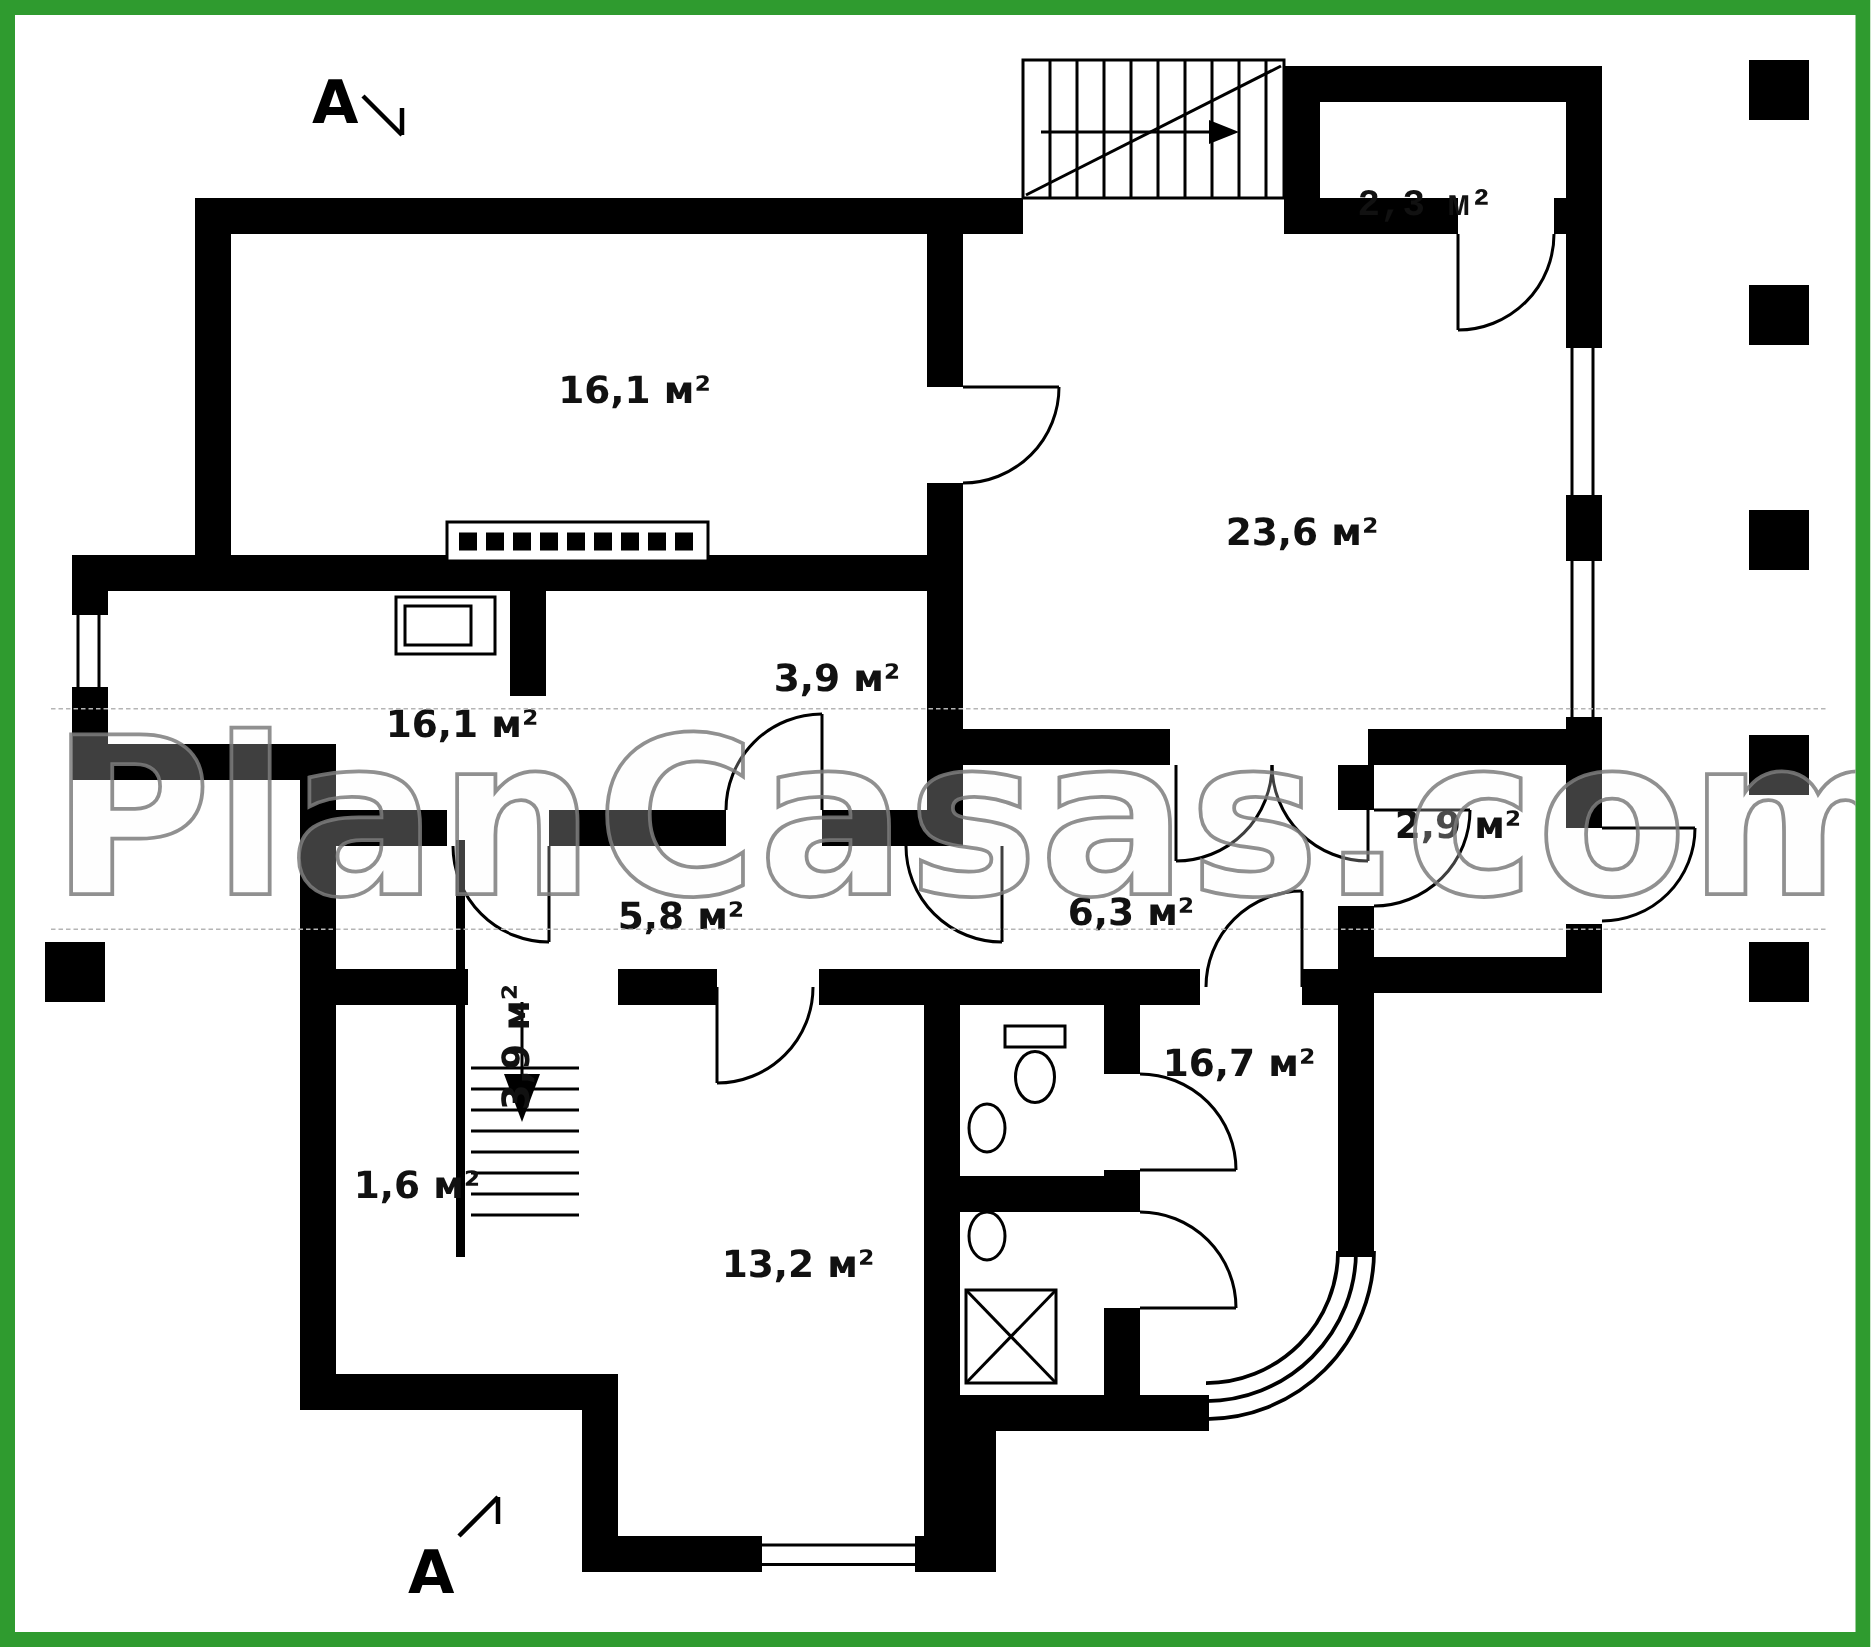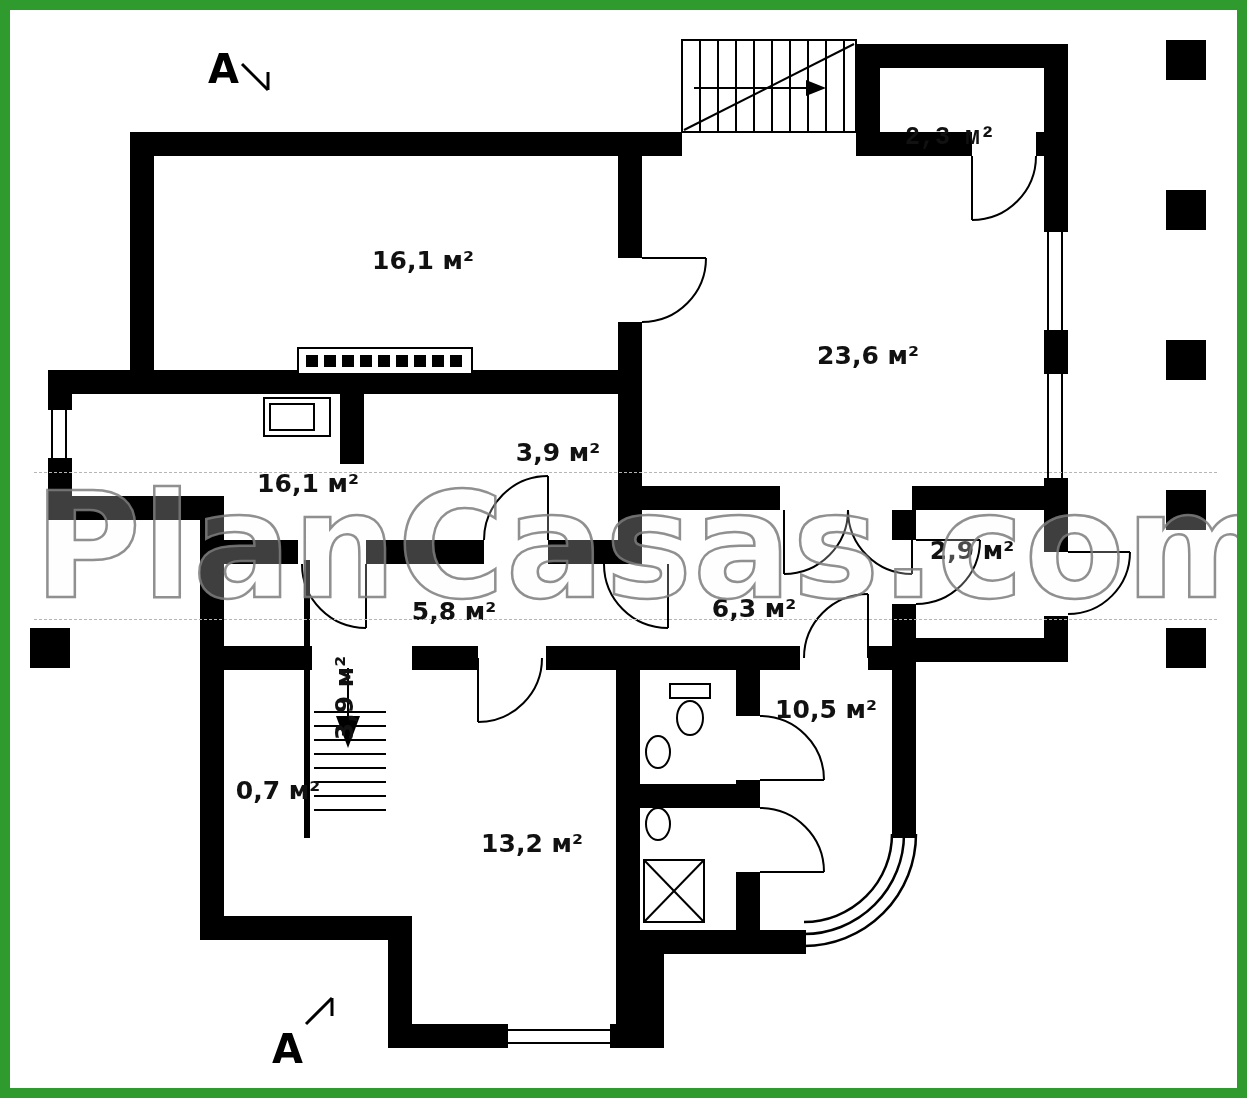--- a/index.html
+++ b/index.html
@@ -240,22 +240,22 @@
 
   <div class="room-label" style="left:413px;top:250px;text-align:center;">16,1 м²</div>
   <div class="room-label" style="left:940px;top:127px;font-family:Liberation Mono, monospace;">2,3 м²</div>
   <div class="room-label" style="left:858px;top:345px;">23,6 м²</div>
   <div class="room-label" style="left:548px;top:442px;">3,9 м²</div>
   <div class="room-label" style="left:298px;top:473px;">16,1 м²</div>
   <div class="room-label" style="left:962px;top:540px;">2,9 м²</div>
   <div class="room-label" style="left:444px;top:601px;">5,8 м²</div>
   <div class="room-label" style="left:744px;top:598px;">6,3 м²</div>
   <div class="room-label vertical" style="left:334px;top:688px;">3,9 м²</div>
-  <div class="room-label" style="left:816px;top:699px;">10,5 м²</div>
-  <div class="room-label" style="left:268px;top:780px;">0,7 м²</div>
+  <div class="room-label" style="left:816px;top:699px;">16,7 м²</div>
+  <div class="room-label" style="left:268px;top:780px;">1,6 м²</div>
   <div class="room-label" style="left:522px;top:833px;">13,2 м²</div>
 
   <div class="section-marker" style="left:198px;top:36px;">A</div>
   <div class="section-marker" style="left:262px;top:1016px;">A</div>
 
   <div class="watermark">PlanCasas.com</div>
 
 </div>
 
 </body></html>

